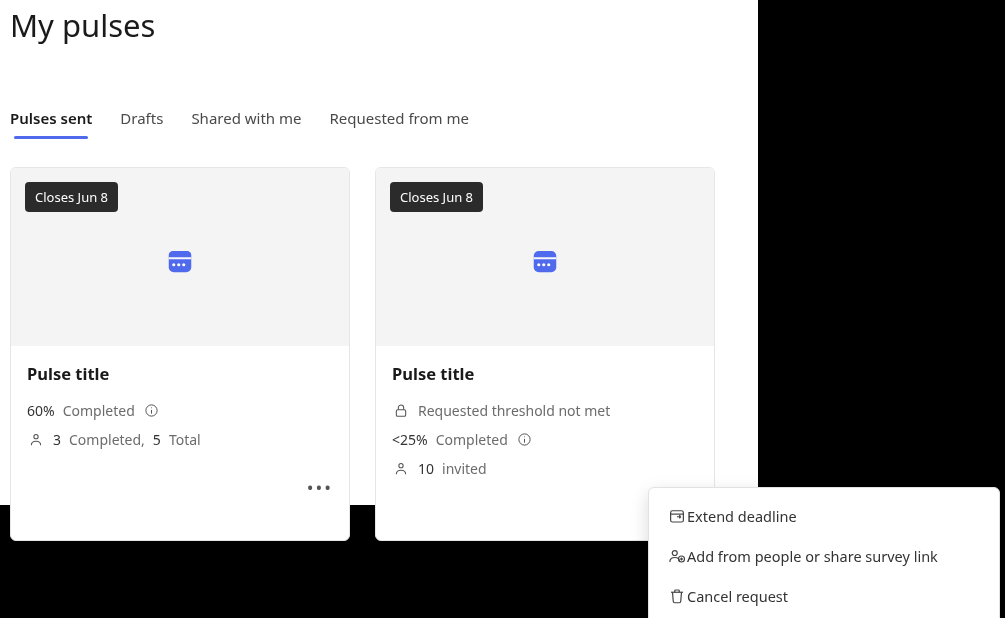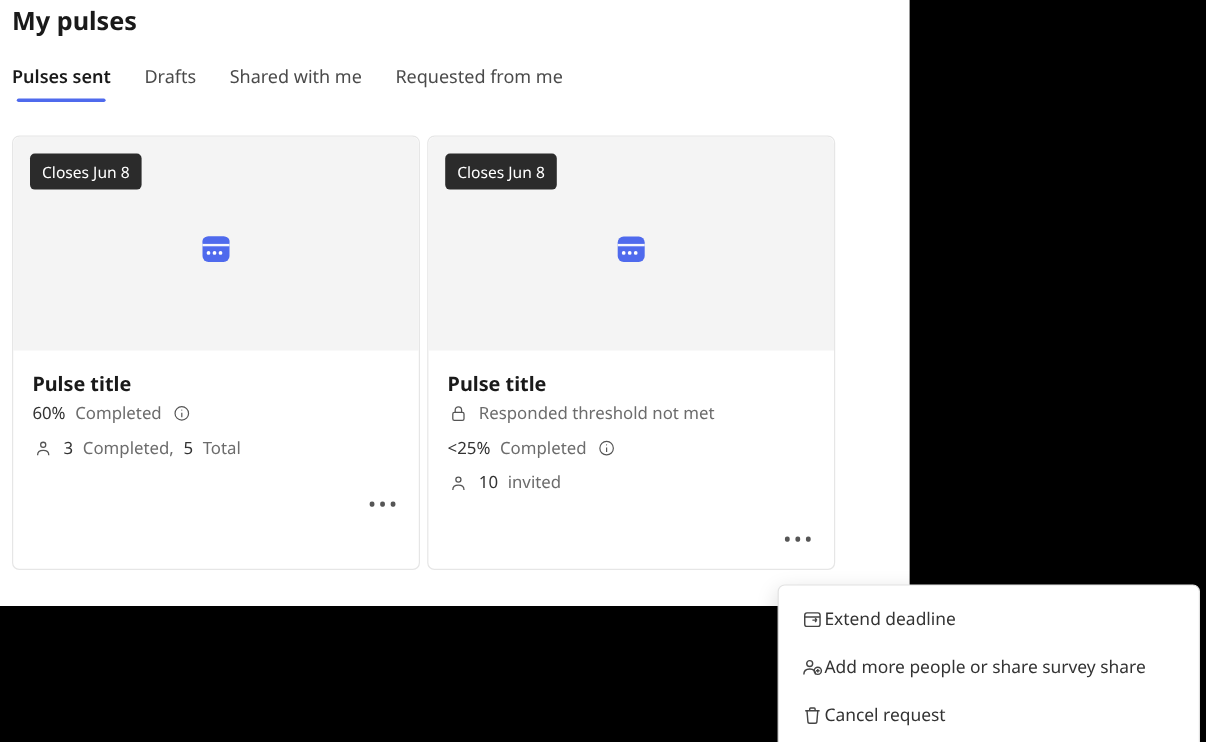--- a/index.html
+++ b/index.html
@@ -10,31 +10,32 @@
       height: 618px;
       overflow: hidden;
     }
     .viewport {
       background: #fff;
       width: 758px;
       height: 505px;
       padding: 0 10px;
     }
     .page-title {
-      font-size: 21px;
-      font-weight: 700;
+      font-size: 31px;
+      font-weight: 400;
       color: #1a1a1a;
       padding-top: 4px;
       padding-bottom: 22px;
     }
     .tabs {
       display: flex;
       gap: 28px;
       border-bottom: 1px solid transparent;
       margin-bottom: 28px;
+      margin-top: 40px;
     }
     .tab {
       font-size: 15px;
       color: #4a4a4a;
       padding-bottom: 10px;
       cursor: pointer;
       position: relative;
     }
     .tab.active {
       color: #1a1a1a;
@@ -45,21 +46,21 @@
       position: absolute;
       left: 4px;
       right: 4px;
       bottom: -1px;
       height: 3px;
       background: #4f6aed;
       border-radius: 2px;
     }
     .cards {
       display: flex;
-      gap: 6px;
+      gap: 25px;
     }
     .card {
       width: 340px;
       border: 1px solid #e6e6e6;
       border-radius: 6px;
       background: #fff;
       overflow: visible;
       position: relative;
     }
     .card-top {
@@ -84,21 +85,21 @@
       left: 50%;
       transform: translateX(-50%);
     }
     .card-body {
       padding: 16px 16px 10px 16px;
     }
     .card-title {
       font-size: 16.5px;
       font-weight: 700;
       color: #1a1a1a;
-      margin-bottom: 4px;
+      margin-bottom: 16px;
     }
     .row {
       display: flex;
       align-items: center;
       gap: 8px;
       color: #555;
       font-size: 14px;
       margin-bottom: 10px;
     }
     .row .strong { color: #333; font-weight: 400; text-align: center; }
@@ -217,21 +218,21 @@
       <div class="card-body">
         <div class="card-title">Pulse title</div>
 
         <div class="row">
           <span class="icon-slot">
             <svg width="16" height="16" viewBox="0 0 24 24" fill="none" stroke="#555" stroke-width="1.6">
               <rect x="5" y="10" width="14" height="10" rx="2"></rect>
               <path d="M8 10V7a4 4 0 0 1 8 0v3"></path>
             </svg>
           </span>
-          <span class="muted">Responded threshold not met</span>
+          <span class="muted">Requested threshold not met</span>
         </div>
 
         <div class="row">
           <span class="strong">&lt;25%</span>
           <span class="muted">Completed</span>
           <span class="icon-slot">
             <svg width="15" height="15" viewBox="0 0 24 24" fill="none" stroke="#555" stroke-width="1.6">
               <circle cx="12" cy="12" r="9"></circle>
               <line x1="12" y1="11" x2="12" y2="17"></line>
               <circle cx="12" cy="7.5" r="0.8" fill="#555" stroke="none"></circle>
@@ -272,21 +273,21 @@
   <div class="menu-item">
     <span class="menu-icon">
       <svg width="18" height="18" viewBox="0 0 24 24" fill="none" stroke="#444" stroke-width="1.6">
         <circle cx="9" cy="8" r="3.3"></circle>
         <path d="M2.5 20c0-4 2.8-6 6.5-6s6.5 2 6.5 6"></path>
         <circle cx="18" cy="16" r="4"></circle>
         <line x1="18" y1="14" x2="18" y2="18"></line>
         <line x1="16" y1="16" x2="20" y2="16"></line>
       </svg>
     </span>
-    <span>Add more people or share survey share</span>
+    <span>Add from people or share survey link</span>
   </div>
   <div class="menu-item">
     <span class="menu-icon">
       <svg width="18" height="18" viewBox="0 0 24 24" fill="none" stroke="#444" stroke-width="1.6">
         <path d="M4 7h16"></path>
         <path d="M9 7V5a1 1 0 0 1 1-1h4a1 1 0 0 1 1 1v2"></path>
         <path d="M6 7l1 12a2 2 0 0 0 2 2h6a2 2 0 0 0 2-2l1-12"></path>
       </svg>
     </span>
     <span>Cancel request</span>

